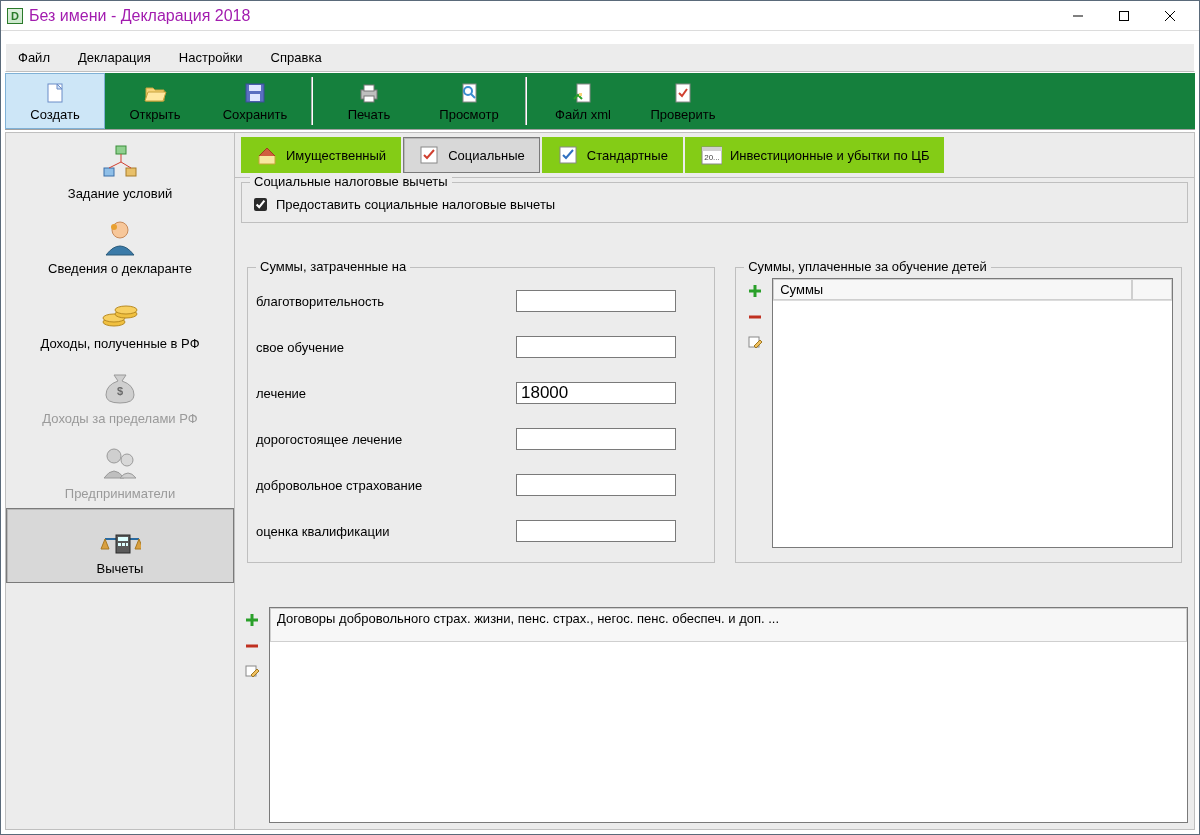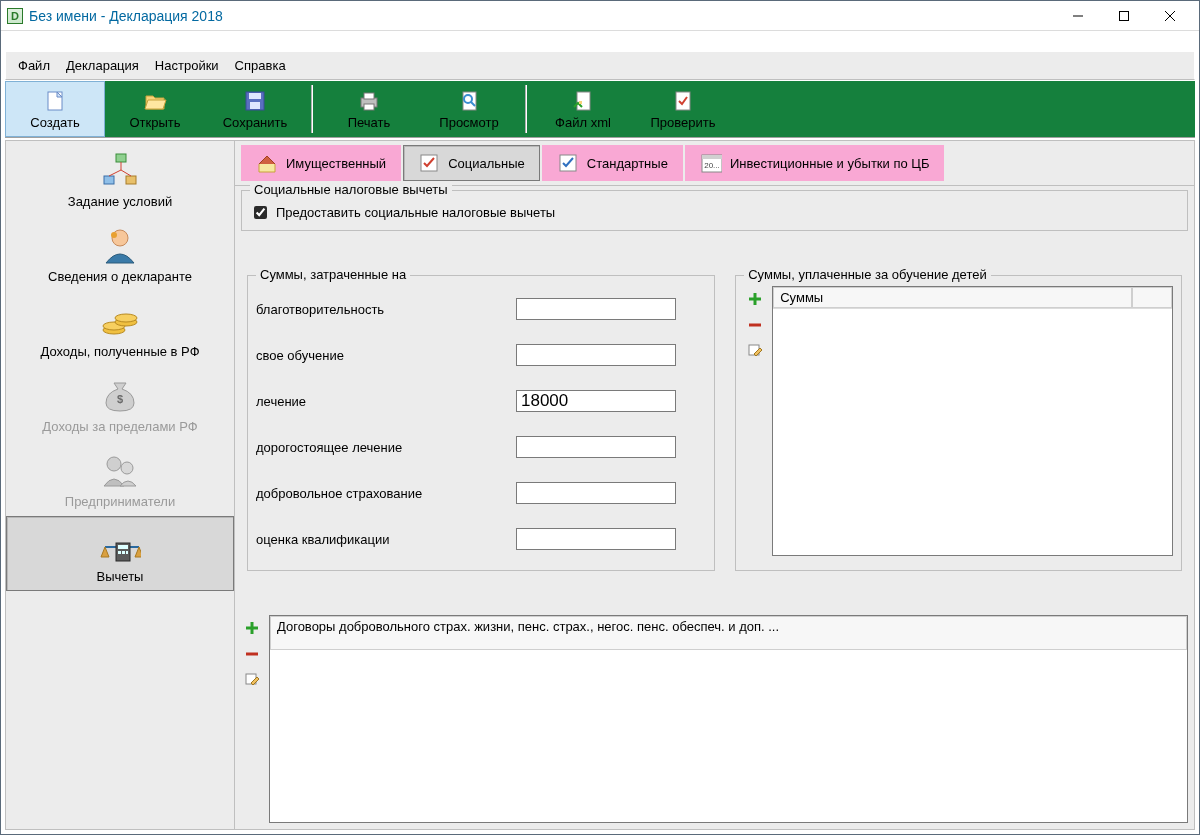--- a/index.html
+++ b/index.html
@@ -32,36 +32,36 @@
     width: 16px; height: 16px;
     border: 1px solid #2a7a2a;
     background: linear-gradient(#dff0df,#cce8cc);
     color: #2a7a2a;
     font-weight: bold;
     font-size: 11px;
     line-height: 14px;
     text-align: center;
     margin-right: 6px;
   }
-  .titlebar .title-text { flex: 0 0 auto; color: #0369a1; font-size: 14px;}
+  .titlebar .title-text { flex: 0 0 auto; color: #a21caf; font-size: 16px;}
   .titlebar .spacer { flex: 1; }
   .titlebar .winbtn {
     width: 46px; height: 30px;
     display: flex; align-items: center; justify-content: center;
     color: #000;
   }
   
   .menubar {
     background: #ececec;
     border: 1px solid #fff;
     border-bottom: 1px solid #bfbfbf;
     padding: 4px 6px;
     display: flex;
-    gap: 4px;
-    margin: 20px 4px 0 4px;
+    gap: 16px;
+    margin: 12px 4px 0 4px;
   }
   .menubar .menuitem {
     padding: 2px 6px;
   }
   
   .toolbar {
     background: #15803d;
     border-top: 1px solid #fff;
     border-bottom: 1px solid #a0a0a0;
     margin: 0 4px;
@@ -139,21 +139,21 @@
     border-bottom: 1px solid #bfbfbf;
     padding: 4px 6px;
     gap: 2px;
   }
   .tabs .tab {
     display: flex;
     align-items: center;
     gap: 8px;
     padding: 6px 14px;
     border: 1px solid transparent;
-    background: #f9a8d4;
+    background: #84cc16;
   }
   .tabs .tab.active {
     border: 1px solid #7a7a7a;
     background: #d8d8d8;
     box-shadow: inset 1px 1px 0 #b8b8b8;
   }
   .tabs .tabicon { width: 22px; height:22px; display:flex; align-items:center; justify-content:flex-end;}
   
   .content {
     flex: 1;

